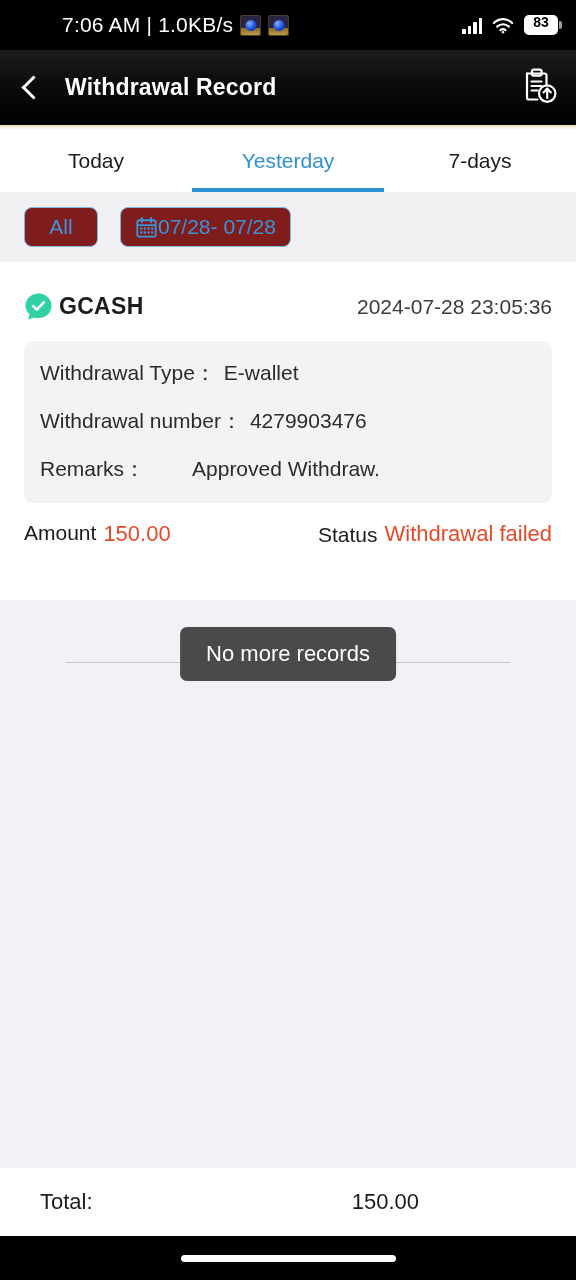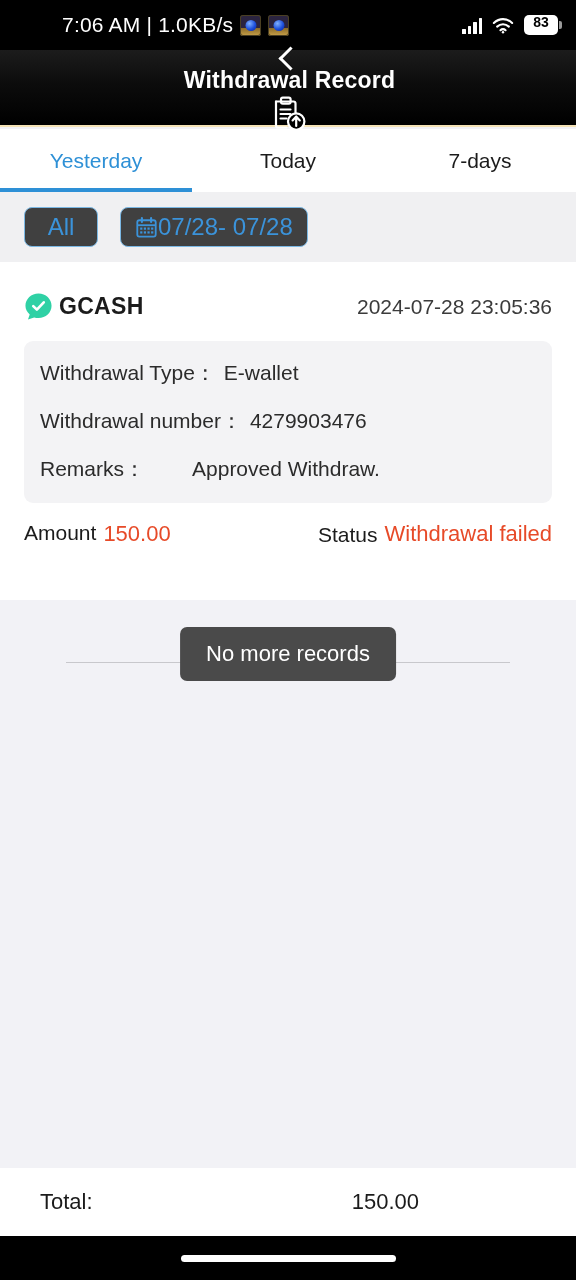--- a/index.html
+++ b/index.html
@@ -115,21 +115,20 @@
   .appbar {
     position: absolute;
     top: 50px; left: 0;
     width: 576px;
     height: 77px;
     background: linear-gradient(180deg, #1c1c1c 0%, #0c0c0c 45%, #000000 100%);
     border-bottom: 2px solid #f4e2b6;
     box-sizing: border-box;
     display: flex;
     align-items: center;
-    flex-direction: column;
   }
   .back-btn {
     width: 62px;
     height: 100%;
     display: flex;
     align-items: center;
     justify-content: center;
     cursor: pointer;
   }
   .chev {
@@ -198,23 +197,23 @@
     display: flex;
     align-items: center;
     gap: 22px;
     padding-left: 24px;
     box-sizing: border-box;
   }
   .pill {
     height: 40px;
     border: 1px solid #7bb8e4;
     border-radius: 8px;
-    background: #404040;
+    background: #7f1d1d;
     color: #3b93da;
-    font-size: 24px;
+    font-size: 21px;
     display: flex;
     align-items: center;
     justify-content: center;
     padding: 0 14px;
     box-sizing: border-box;
     cursor: pointer;
     white-space: nowrap;
   }
   .pill.all { width: 74px; padding: 0; }
   .pill.date { }
@@ -399,25 +398,25 @@
           <rect x="12" y="3.6" width="9.6" height="6" rx="1.8" stroke="#fff" stroke-width="2.2"></rect>
           <path d="M11.5 15.5h10M11.5 20h10M11.5 24.5h6" stroke="#fff" stroke-width="2.2" stroke-linecap="round"></path>
           <circle cx="27.2" cy="27.6" r="8.2" stroke="#fff" stroke-width="2.2" fill="#000"></circle>
           <path d="M27.2 32v-9M27.2 22.6l-3.6 3.8M27.2 22.6l3.6 3.8" stroke="#fff" stroke-width="2.2" stroke-linecap="round" stroke-linejoin="round"></path>
         </svg>
       </span>
     </div>
   </div>
 
   <div class="tabs">
+    <div class="tab">
+      <span>Today</span>
+    </div>
     <div class="tab active">
       <span>Yesterday</span>
-    </div>
-    <div class="tab">
-      <span>Today</span>
     </div>
     <div class="tab">
       <span>7-days</span>
     </div>
   </div>
 
   <div class="filters">
     <div class="pill all">
       <span>All</span>
     </div>

